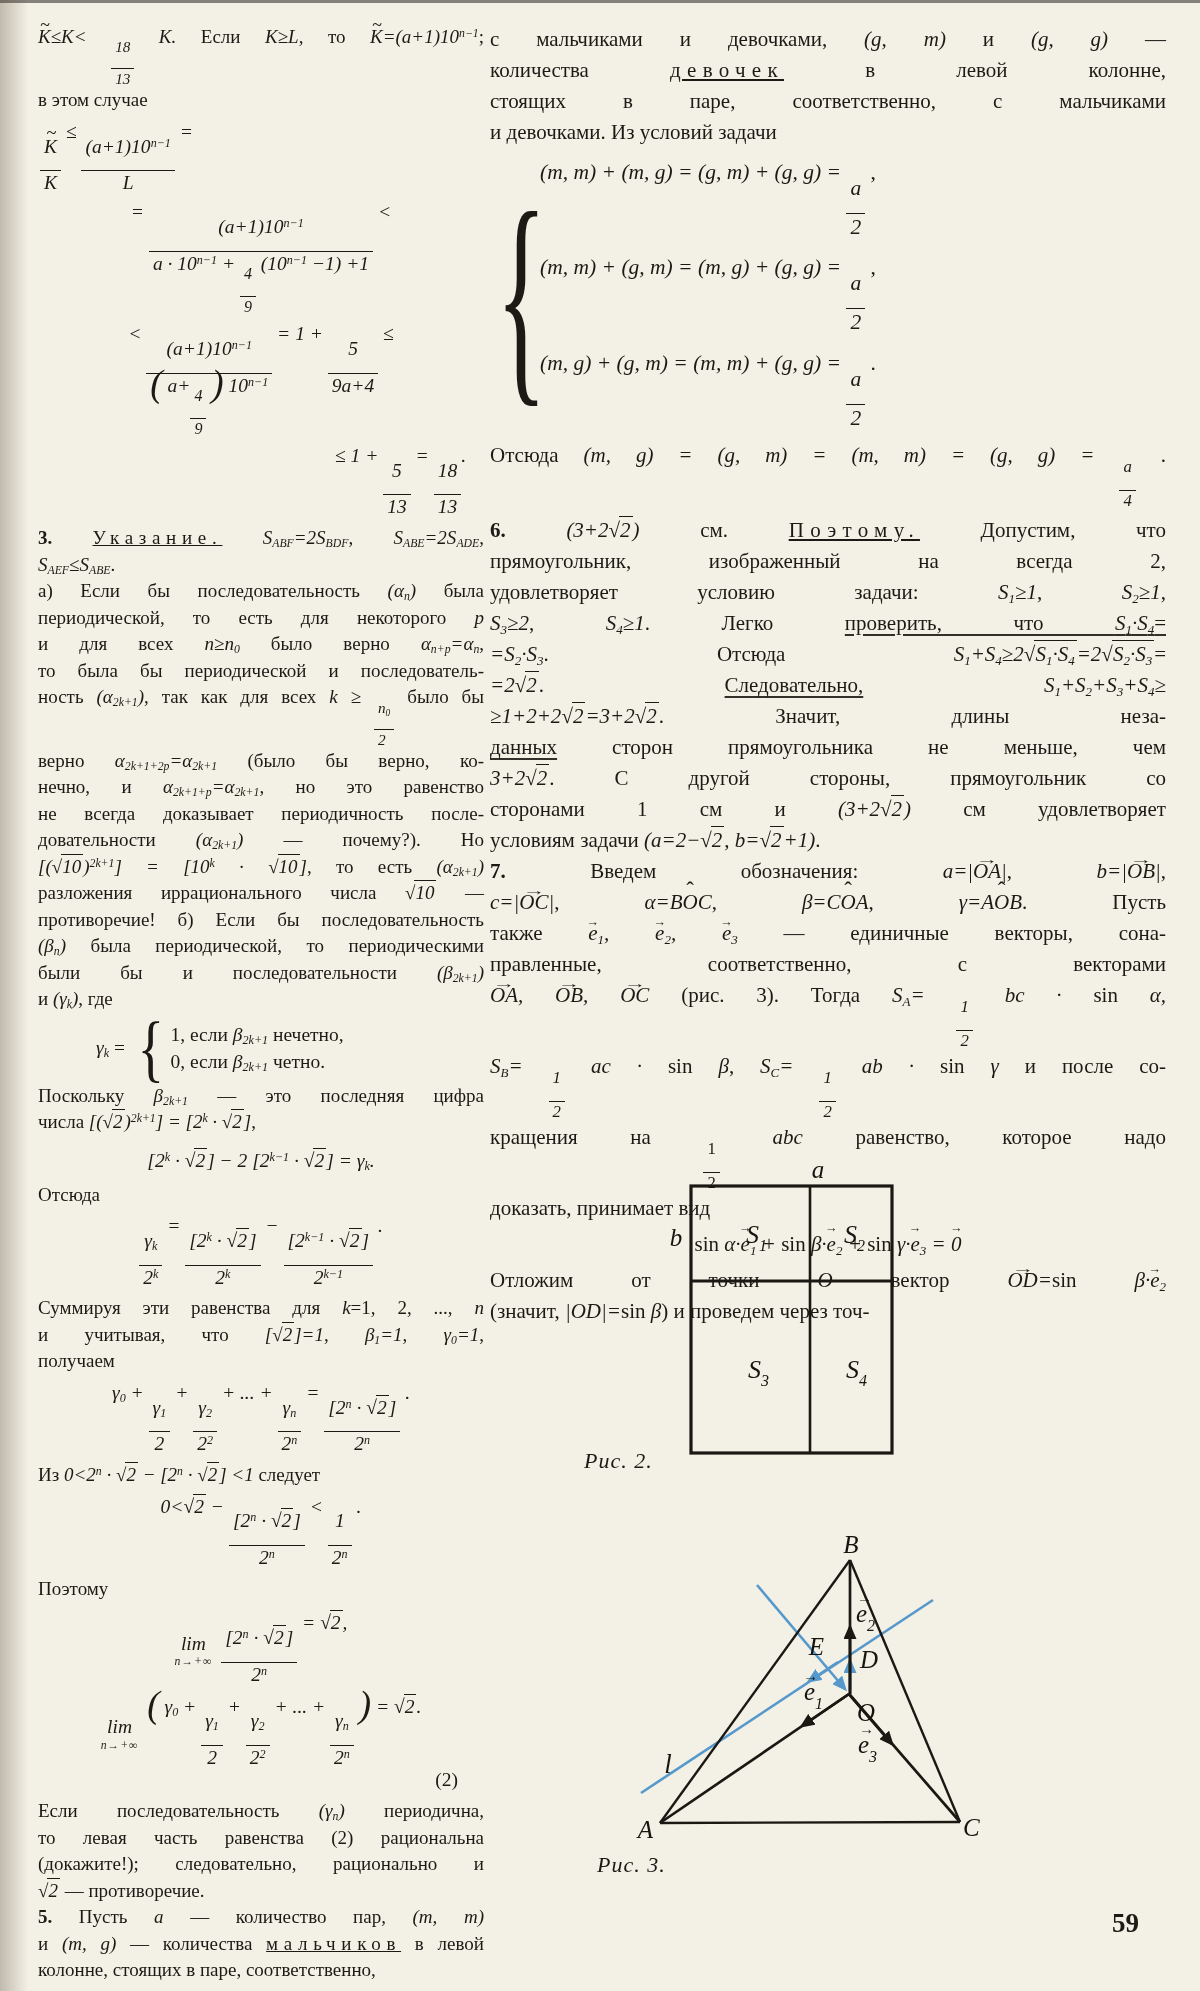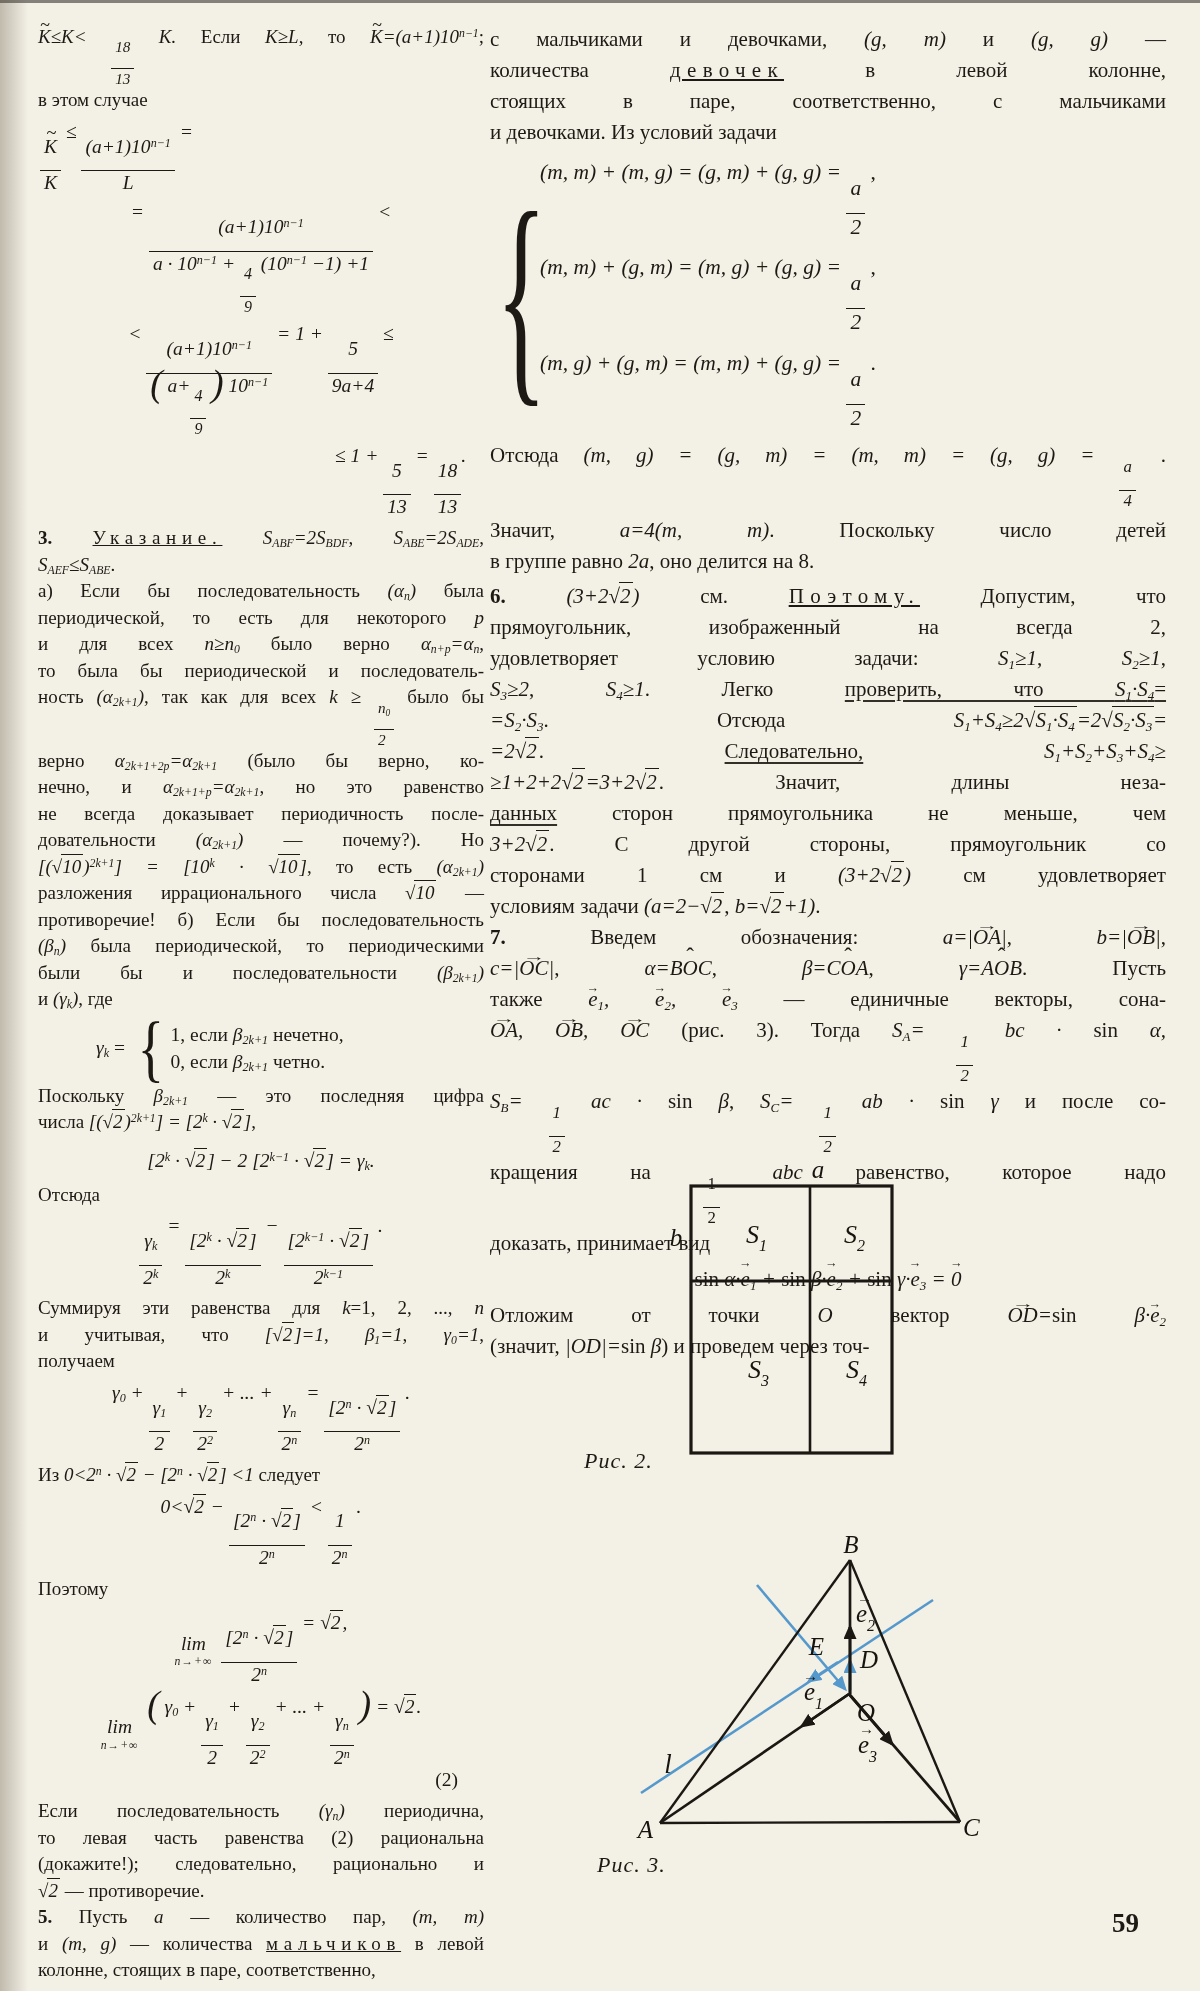--- a/index.html
+++ b/index.html
@@ -242,40 +242,37 @@
               </span></span> .</div>
         </span>
       </div>
       <div class="para">
         <div class="tl">Отсюда <span class="mi">(m, g) = (g, m) = (m, m) = (g, g) = <span class="fr">
               <span class="n">a</span>
               <span class="d">4</span>
             </span></span> .</div>
       </div>
       <div class="para" style="margin-top: 4px;">
-        <div class="tl">Значит, <span class="mi">a=4(m, m)</span>. Поскольку число детей</div>
-        <div class="tl fin">в группе равно <span class="mi">2a</span>, оно делится на 8.</div>
-      </div>
-      <div class="para" style="margin-top: 4px;">
         <div class="tl"><b>6.</b> <span class="mi">(3+2<span class="sq"><span class="rs">√</span><span class="rr">2</span></span>)</span> см. <span class="ls">Поэтому.</span> Допустим, что</div>
         <div class="tl">прямоугольник, изображенный на всегда 2,</div>
         <div class="tl">удовлетворяет условию задачи: <span class="mi">S<sub>1</sub>≥1</span>, <span class="mi">S<sub>2</sub>≥1</span>,</div>
         <div class="tl"><span class="mi">S<sub>3</sub>≥2</span>, <span class="mi">S<sub>4</sub>≥1</span>. Легко <span class="ul">проверить, что <span class="mi">S<sub>1</sub>·S<sub>4</sub></span>=</span></div>
         <div class="tl"><span class="mi">=S<sub>2</sub>·S<sub>3</sub></span>. Отсюда <span class="mi">S<sub>1</sub>+S<sub>4</sub>≥2<span class="sq"><span class="rs">√</span><span class="rr">S<sub>1</sub>·S<sub>4</sub></span></span>=2<span class="sq"><span class="rs">√</span><span class="rr">S<sub>2</sub>·S<sub>3</sub></span></span></span>=</div>
         <div class="tl"><span class="mi">=2<span class="sq"><span class="rs">√</span><span class="rr">2</span></span></span>. <span class="ul">Следовательно,</span> <span class="mi">S<sub>1</sub>+S<sub>2</sub>+S<sub>3</sub>+S<sub>4</sub>≥</span></div>
         <div class="tl"><span class="mi">≥1+2+2<span class="sq"><span class="rs">√</span><span class="rr">2</span></span>=3+2<span class="sq"><span class="rs">√</span><span class="rr">2</span></span></span>. Значит, длины неза-</div>
         <div class="tl"><span class="ul">данных</span> сторон прямоугольника не меньше, чем</div>
         <div class="tl"><span class="mi">3+2<span class="sq"><span class="rs">√</span><span class="rr">2</span></span></span>. С другой стороны, прямоугольник со</div>
         <div class="tl">сторонами 1 см и <span class="mi">(3+2<span class="sq"><span class="rs">√</span><span class="rr">2</span></span>)</span> см удовлетворяет</div>
         <div class="tl fin">условиям задачи <span class="mi">(a=2−<span class="sq"><span class="rs">√</span><span class="rr">2</span></span></span>, <span class="mi">b=<span class="sq"><span class="rs">√</span><span class="rr">2</span></span>+1)</span>.</div>
       </div>
       <div class="para">
         <div class="tl"><b>7.</b> Введем обозначения: <span class="mi">a=|<span class="vec vec2">OA</span>|</span>, <span class="mi">b=|<span class="vec vec2">OB</span>|</span>,</div>
         <div class="tl"><span class="mi">c=|<span class="vec vec2">OC</span>|</span>, <span class="mi">α=B<span class="hat">O</span>C</span>, <span class="mi">β=C<span class="hat">O</span>A</span>, <span class="mi">γ=A<span class="hat">O</span>B</span>. Пусть</div>
         <div class="tl">также <span class="mi"><span class="vec">e</span><sub>1</sub>, <span class="vec">e</span><sub>2</sub>, <span class="vec">e</span><sub>3</sub></span> — единичные векторы, сона-</div>
+        <div class="tl">правленные, соответственно, с векторами</div>
         <div class="tl"><span class="mi"><span class="vec vec2">OA</span>, <span class="vec vec2">OB</span>, <span class="vec vec2">OC</span></span> (рис. 3). Тогда <span class="mi">S<sub>A</sub>= <span class="fr">
               <span class="n">1</span>
               <span class="d">2</span>
             </span> bc · <span class="rm">sin</span> α,</span></div>
         <div class="tl"><span class="mi">S<sub>B</sub>= <span class="fr">
               <span class="n">1</span>
               <span class="d">2</span>
             </span> ac · <span class="rm">sin</span> β</span>, <span class="mi">S<sub>C</sub>= <span class="fr">
               <span class="n">1</span>
               <span class="d">2</span>

